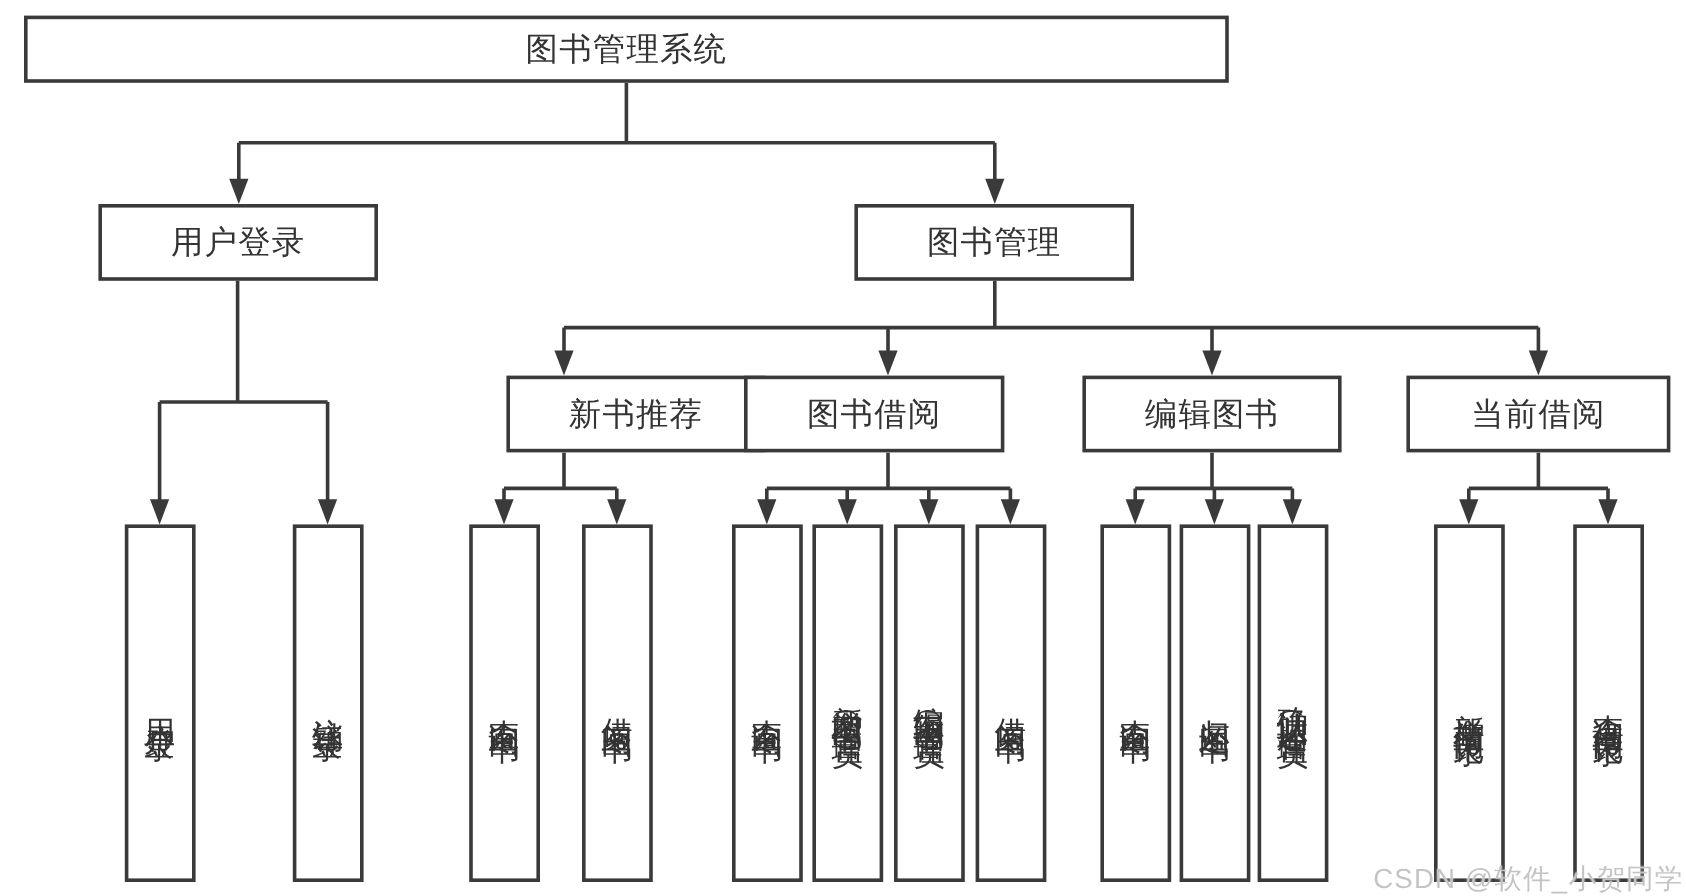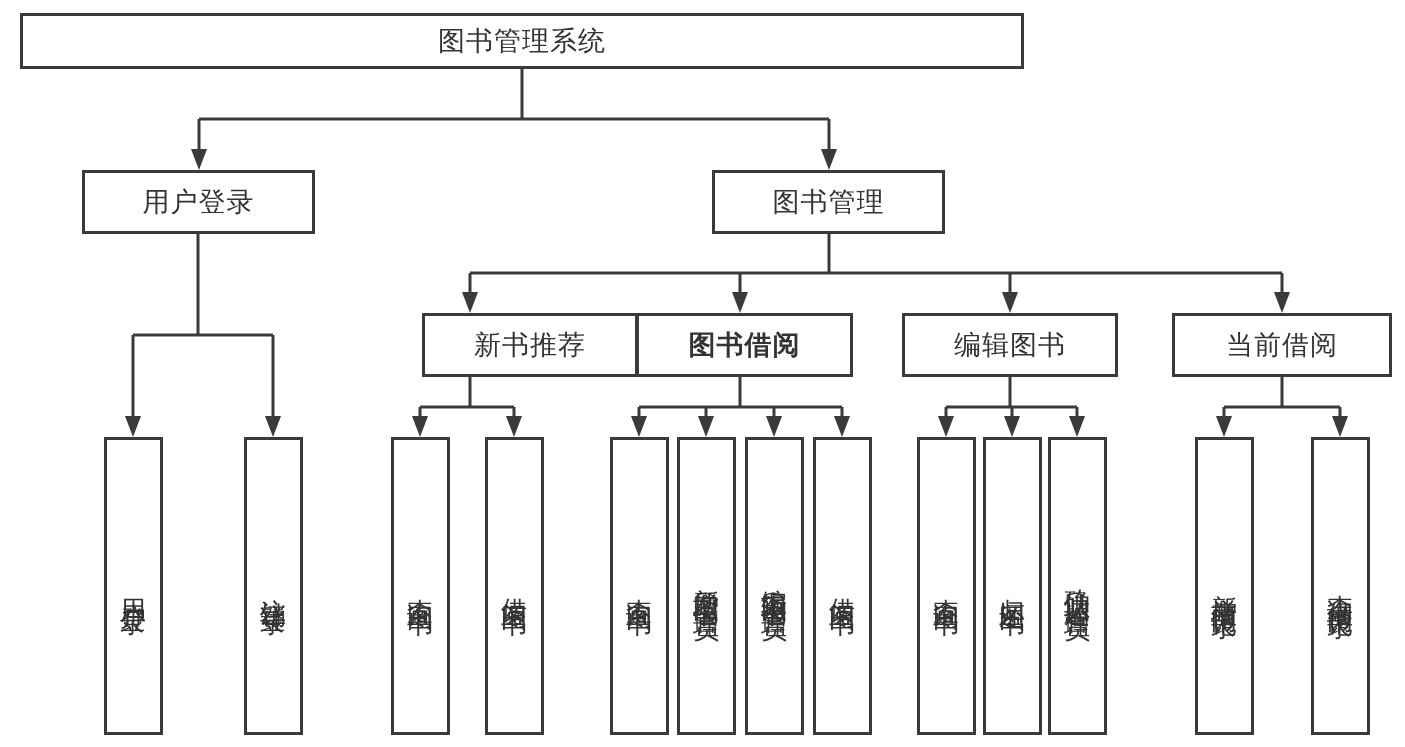--- a/index.html
+++ b/index.html
@@ -118,21 +118,21 @@
   <div class="box l2-box" style="left:82px;">
     <span class="hlabel">用户登录</span>
   </div>
   <div class="box l2-box" style="left:712px;">
     <span class="hlabel">图书管理</span>
   </div>
 
   <div class="box l3-box" style="left:382px;width:216px;margin-left:40px;">
     <span class="hlabel">新书推荐</span>
   </div>
-  <div class="box l3-box" style="left:636px;width:217px;font-weight:bold;">
+  <div class="box l3-box" style="left:620px;width:217px;">
     <span class="hlabel">图书借阅</span>
   </div>
   <div class="box l3-box" style="left:902px;width:216px;">
     <span class="hlabel">编辑图书</span>
   </div>
   <div class="box l3-box" style="left:1172px;width:220px;">
     <span class="hlabel">当前借阅</span>
   </div>
 
   <div class="box vbox l4-box" style="left:104px;">
@@ -172,14 +172,15 @@
     <span class="vlabel">确认归还（管理员）</span>
   </div>
 
   <div class="box vbox l4-box" style="left:1195px;">
     <span class="vlabel">新增借阅记录</span>
   </div>
   <div class="box vbox l4-box" style="left:1311px;">
     <span class="vlabel">查询借阅记录</span>
   </div>
 
+  <div id="watermark">CSDN @软件_小贺同学</div>
 
 </div>
 
 </body></html>

